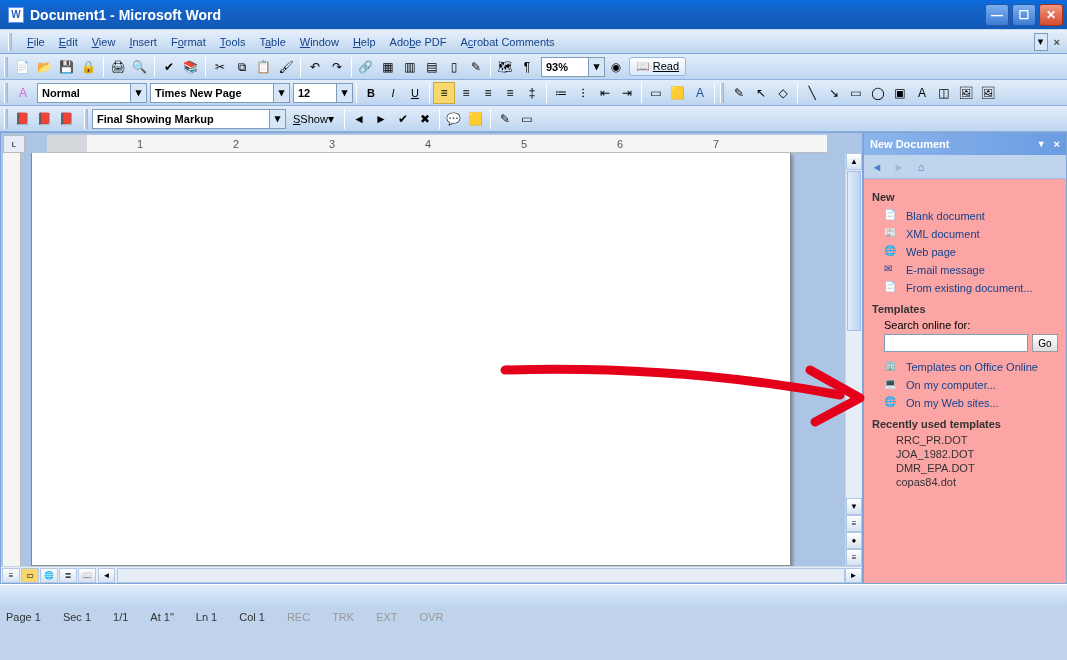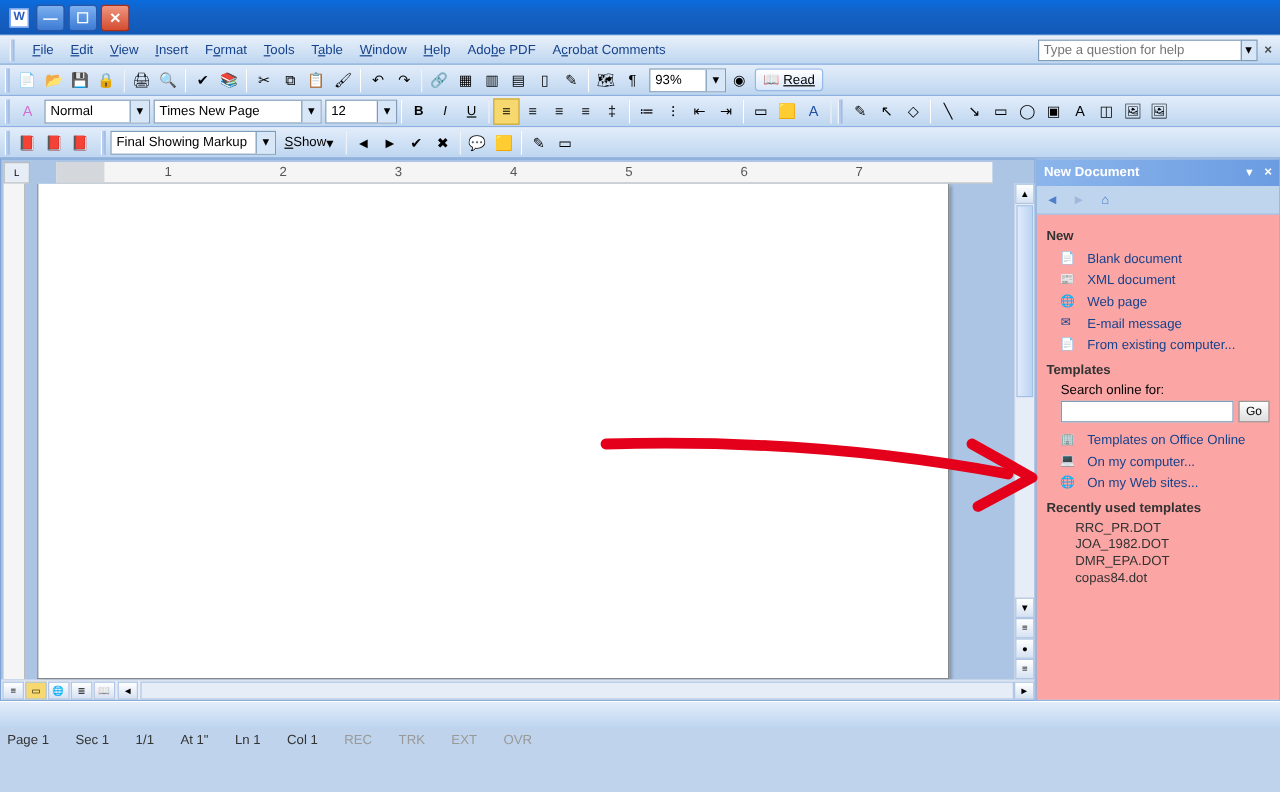--- a/index.html
+++ b/index.html
@@ -21,21 +21,21 @@
 .menubar .help-box { margin-left:auto; }
 .menubar input.help { width:170px; height:18px; border:1px solid #7F9DB9; background:#fff; color:#999; padding:0 4px; font-size:11px;}
 .menubar .dd { width:14px; height:18px; border:1px solid #7F9DB9; background:#D7E7F7; display:flex;align-items:center;justify-content:center;margin-left:-1px;}
 .menubar .x { margin-left:6px; margin-right:4px; color:#4B4B4B; font-weight:bold;}
 
 
 .toolbar { height: 26px; background: linear-gradient(to bottom, #E3EDFA, #BED6F0); display:flex; align-items:center; border-bottom:1px solid #8EB0DE; padding:0 2px;}
 .toolbar .grip { width:4px; height:20px; background:#B4CAEA; border-left:1px solid #fff; border-right:1px solid #9BB9E3; margin:0 4px 0 2px;}
 .tbtn { width:22px; height:22px; display:flex; align-items:center; justify-content:center; margin:0 0px; font-size:12px; border:1px solid transparent;}
 .sep { width:1px; height:20px; background:#A4BBDD; margin:0 3px; border-right:1px solid #fff;}
-.combo { height:20px; border:1px solid #7F9DB9; background:#fff; display:flex; align-items:center;}
+.combo { height:20px; border:1px solid #7F9DB9; background:#fff; display:flex; align-items:center;font-weight:bold;}
 .combo .val { padding:0 4px; flex:1;}
 .combo .arr { width:16px; background:#D7E7F7; height:100%; display:flex;align-items:center;justify-content:center; border-left:1px solid #7F9DB9;}
 .readbtn { border:1px solid #95B8E7; border-radius:3px; padding:2px 6px; background:linear-gradient(#fff,#D8E8FA); margin-left:2px;}
 
 
 .workspace { display:flex; height: 452px; }
 .docpane { flex:1; display:flex; flex-direction:column; background:#ACC5E4; border:1px solid #7EA5D6;}
 .ruler-h { height:18px; background:#F5F5F5; border-bottom:1px solid #bbb; margin:2px 18px 0 22px; position:relative; font-size:8px; color:#555;}
 .ruler-h::before{content:"";position:absolute;left:0;top:0;width:40px;height:100%;background:#D4D8DC;}
 .ruler-h .tick { position:absolute; top:3px; }
@@ -76,20 +76,21 @@
 .tp-recent{padding-left:24px;color:#333;margin:2px 0;}
 
 
 .arrow-overlay{position:absolute; pointer-events:none; z-index:100;}
 </style>
 </head>
 <body>
 
 <div class="titlebar">
   <div class="wicon">W</div>
+  <div class="title">Document1 - Microsoft Word</div>
   <div class="winbtns">
     <div class="winbtn">—</div>
     <div class="winbtn">☐</div>
     <div class="winbtn close">✕</div>
   </div>
 </div>
 
 <div class="menubar">
   <div class="grip"></div>
   <span class="menu"><u>F</u><span>ile</span></span>
@@ -97,21 +98,20 @@
   <span class="menu"><u>V</u>iew</span>
   <span class="menu"><u>I</u>nsert</span>
   <span class="menu">F<u>o</u>rmat</span>
   <span class="menu"><u>T</u>ools</span>
   <span class="menu">T<u>a</u>ble</span>
   <span class="menu"><u>W</u>indow</span>
   <span class="menu"><u>H</u>elp</span>
   <span class="menu">Ado<u>b</u>e PDF</span>
   <span class="menu">A<u>c</u>robat Comments</span>
   <div class="help-box" style="display:flex;align-items:center;">
-    <input class="help" placeholder="Type a question for help" style="">
     <div class="dd">▾</div>
     <div class="x">×</div>
   </div>
 </div>
 
 <div class="toolbar">
   <div class="grip"></div>
   <div class="tbtn">📄</div>
   <div class="tbtn">📂</div>
   <div class="tbtn">💾</div>
@@ -144,21 +144,21 @@
     <div class="val">93%</div>
     <div class="arr">▾</div>
   </div>
   <div class="tbtn">◉</div>
   <div class="readbtn">📖 <u>Read</u></div>
 </div>
 
 <div class="toolbar">
   <div class="grip"></div>
   <div class="tbtn" style="color:#D070D0">A</div>
-  <div class="combo" style="width:88px;margin-left:3px">
+  <div class="combo" style="width:110px;margin-left:3px">
     <div class="val">Normal</div>
     <div class="arr">▾</div>
   </div>
   <div class="combo" style="width:140px;margin-left:3px">
     <div class="val">Times New Page</div>
     <div class="arr">▾</div>
   </div>
   <div class="combo" style="width:60px;margin-left:3px">
     <div class="val">12</div>
     <div class="arr">▾</div>
@@ -204,21 +204,21 @@
   <div class="tbtn">🖼</div>
   <div class="tbtn">🖼</div>
 </div>
 
 <div class="toolbar">
   <div class="grip"></div>
   <div class="tbtn" style="color:#C22">📕</div>
   <div class="tbtn" style="color:#C22">📕</div>
   <div class="tbtn" style="color:#C22">📕</div>
   <div class="grip" style="margin-left:6px"></div>
-  <div class="combo" style="width:138px">
+  <div class="combo" style="width:194px">
     <div class="val">Final Showing Markup</div>
     <div class="arr">▾</div>
   </div>
   <div class="tbtn" style="width:auto;padding:0 6px"><u>S</u><span>Show</span> ▾</div>
   <div class="sep"></div>
   <div class="tbtn">◄</div>
   <div class="tbtn">►</div>
   <div class="tbtn">✔</div>
   <div class="tbtn">✖</div>
   <div class="sep"></div>
@@ -296,21 +296,21 @@
       <div class="tp-link">
           <span class="ico">🌐</span>
           <span>Web page</span>
         </div>
       <div class="tp-link">
           <span class="ico">✉</span>
           <span>E-mail message</span>
         </div>
       <div class="tp-link">
           <span class="ico">📄</span>
-          <span>From existing computer...</span>
+          <span>From existing document...</span>
         </div>
 
       <div class="tp-section-title">Templates</div>
       <div style="padding-left:12px;margin-bottom:2px">Search online for:</div>
       <div class="tp-search">
         <input style="">
         <button>Go</button>
       </div>
       <div class="tp-link">
           <span class="ico">🏢</span>

